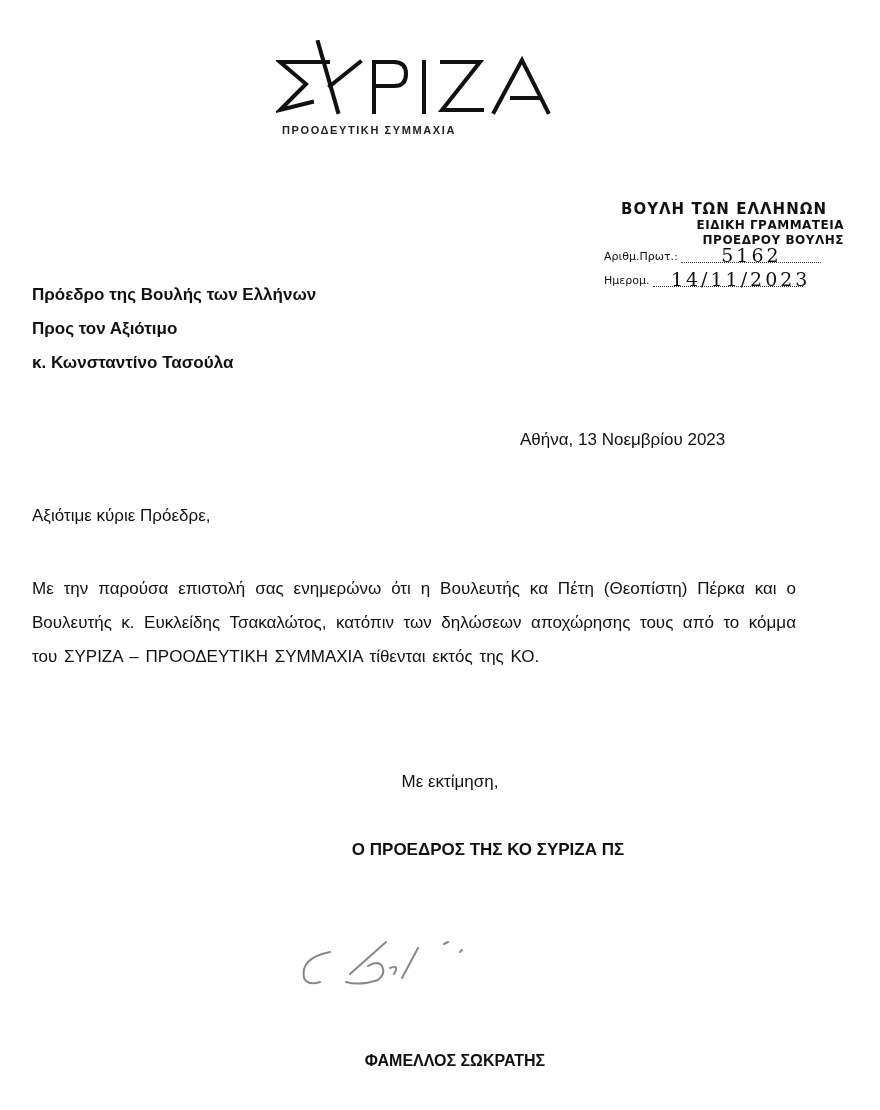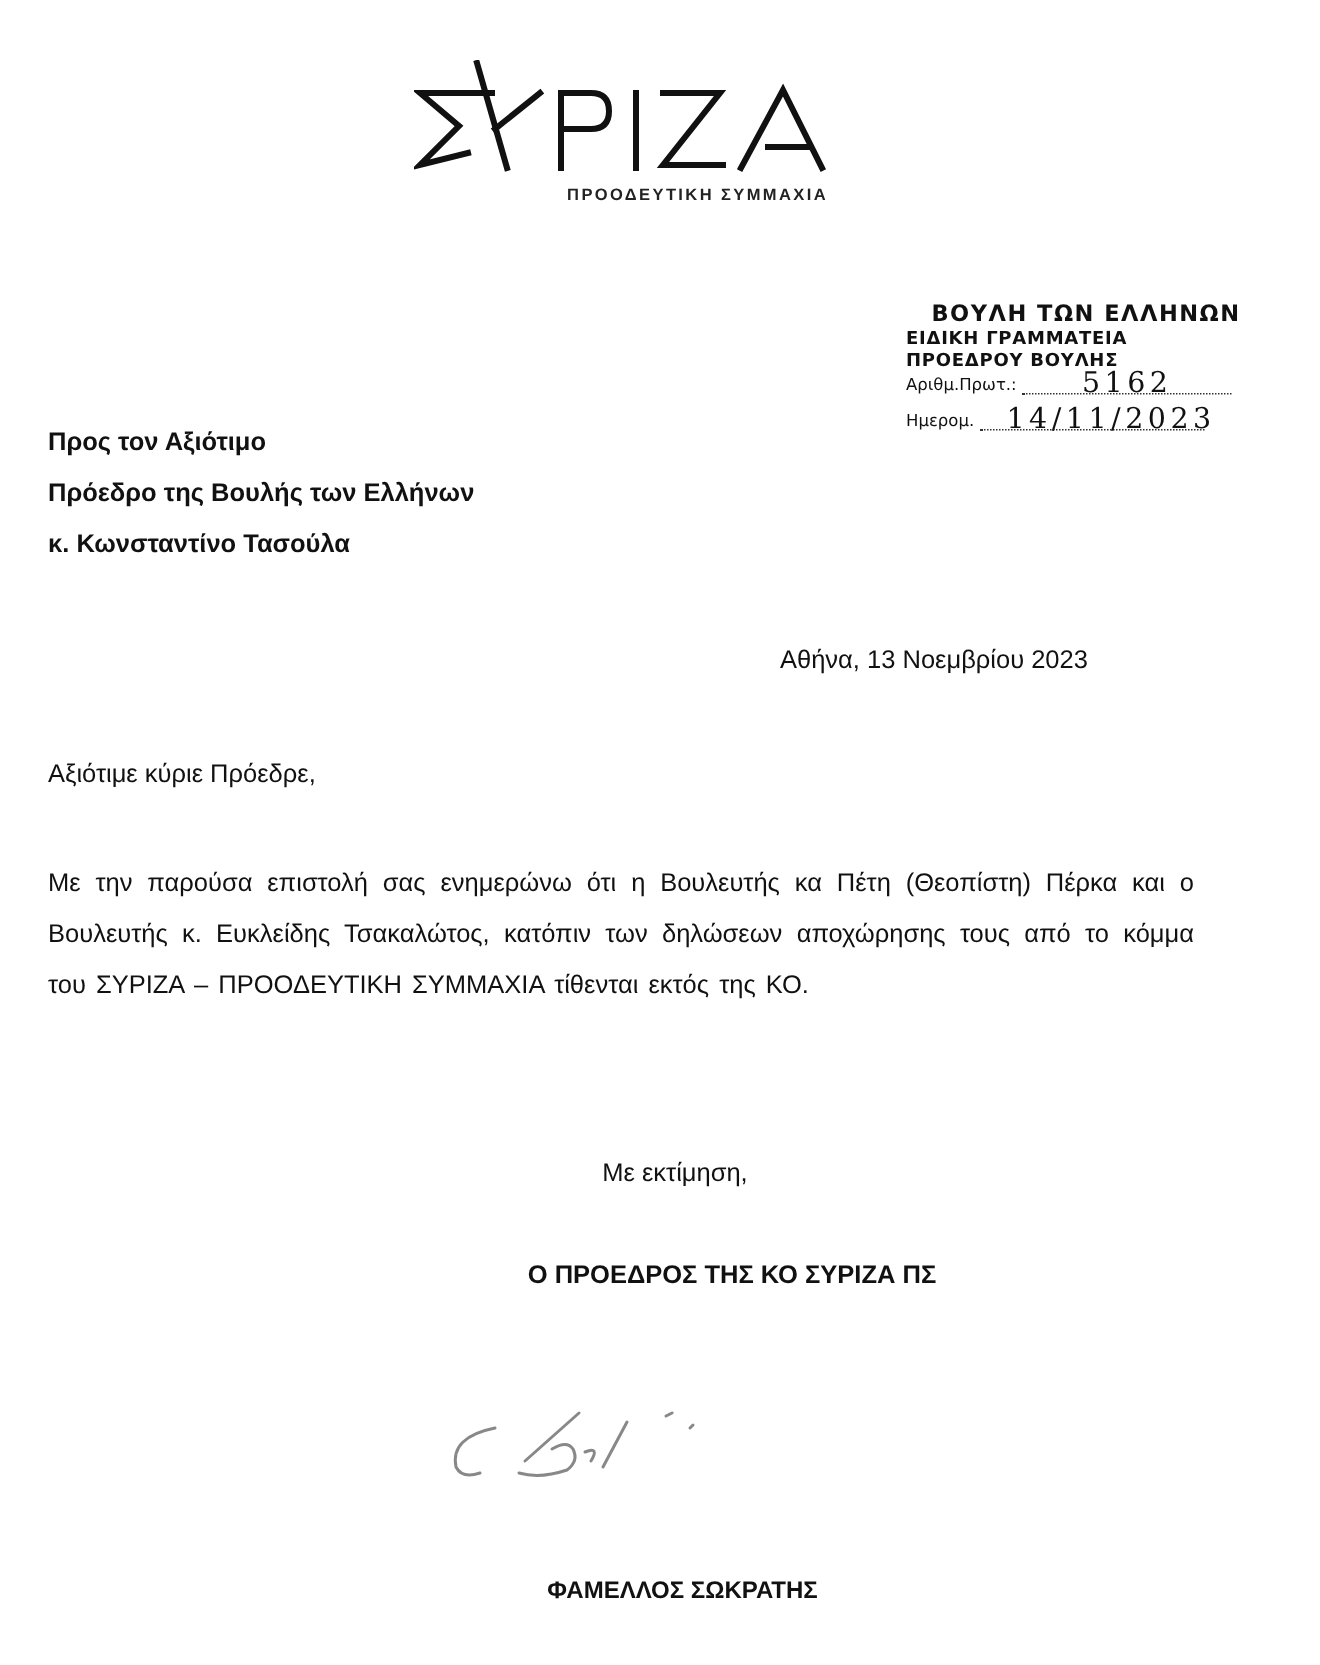--- a/index.html
+++ b/index.html
@@ -2,24 +2,24 @@
 <html><head>
   <meta charset="utf-8">
   <style>
     html, body { margin: 0; padding: 0; }
     body {
       width: 880px; height: 1110px; background: #ffffff; position: relative; overflow: hidden;
       font-family: "Liberation Sans", sans-serif; color: #111;
     }
     .abs { position: absolute; }
     .logo { left: 276px; top: 40px; width: 290px; height: 80px; }
-    .logo-sub { left: 282px; top: 124px; width: 270px; text-align: right; font-size: 11px; letter-spacing: 1.6px; font-weight: bold; color: #222; }
+    .logo-sub { left: 282px; top: 124px; width: 270px; text-align: left; font-size: 11px; letter-spacing: 1.6px; font-weight: bold; color: #222; }
     .stamp { left: 604px; top: 200px; width: 270px; font-family: "DejaVu Sans", sans-serif; color: #111; }
     .stamp .l1 { font-size: 15px; font-weight: bold; letter-spacing: 1px; text-align: center; width: 240px; }
-    .stamp .l2, .stamp .l3 { font-size: 12px; font-weight: bold; letter-spacing: 0.5px; text-align: left; width: 240px; line-height: 15px; }
+    .stamp .l2, .stamp .l3 { font-size: 12px; font-weight: bold; letter-spacing: 0.5px; text-align: right; width: 240px; line-height: 15px; }
     .stamp .row { font-size: 11px; position: relative; height: 22px; margin-top: 2px; white-space: nowrap; }
     .stamp .row .lbl { display: inline-block; }
     .stamp .row .dots { display: inline-block; border-bottom: 1.5px dotted #333; width: 140px; height: 12px; position: relative; vertical-align: bottom; }
     .stamp .row .hand { position: absolute; font-family: "DejaVu Serif", serif; font-size: 19px; top: -6px; letter-spacing: 3px; }
     .recipient { left: 32px; top: 278px; font-size: 17px; font-weight: bold; line-height: 34px; }
     .date-line { left: 520px; top: 430px; font-size: 17px; font-weight: normal; }
     .greeting { left: 32px; top: 506px; font-size: 17px; }
     .body-text { left: 32px; top: 572px; width: 764px; font-size: 17px; line-height: 34px; text-align: justify; word-spacing: 2px; }
     .closing { left: 0; top: 772px; width: 880px; text-align: center; font-size: 17px; padding-left: 20px; box-sizing: border-box; }
     .title-sig { left: 0; top: 840px; width: 880px; text-align: center; font-size: 17px; font-weight: bold; padding-left: 48px; }
@@ -64,22 +64,22 @@
   </div>
   <div class="row">
     <span class="lbl">Ημερομ.</span>
     <span class="dots" style="width:150px;">
       <span class="hand" style="left:18px;">14/11/2023</span>
     </span>
   </div>
 </div>
 
 <div class="abs recipient">
+  <div>Πρόεδρο της Βουλής των Ελλήνων</div>
   <div>Προς τον Αξιότιμο</div>
-  <div>Πρόεδρο της Βουλής των Ελλήνων</div>
   <div>κ. Κωνσταντίνο Τασούλα</div>
 </div>
 
 <div class="abs date-line">Αθήνα, 13 Νοεμβρίου 2023</div>
 
 <div class="abs greeting">Αξιότιμε κύριε Πρόεδρε,</div>
 
 <div class="abs body-text">Με την παρούσα επιστολή σας ενημερώνω ότι η Βουλευτής κα Πέτη (Θεοπίστη) Πέρκα και ο Βουλευτής κ. Ευκλείδης Τσακαλώτος, κατόπιν των δηλώσεων αποχώρησης τους από το κόμμα του ΣΥΡΙΖΑ – ΠΡΟΟΔΕΥΤΙΚΗ ΣΥΜΜΑΧΙΑ τίθενται εκτός της ΚΟ.</div>
 
 <div class="abs closing">Με εκτίμηση,</div>

